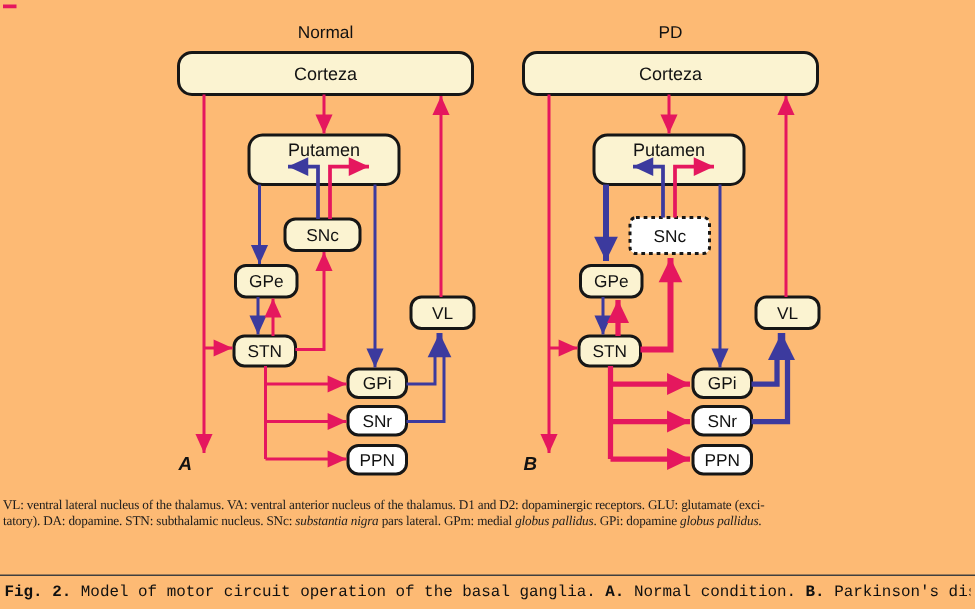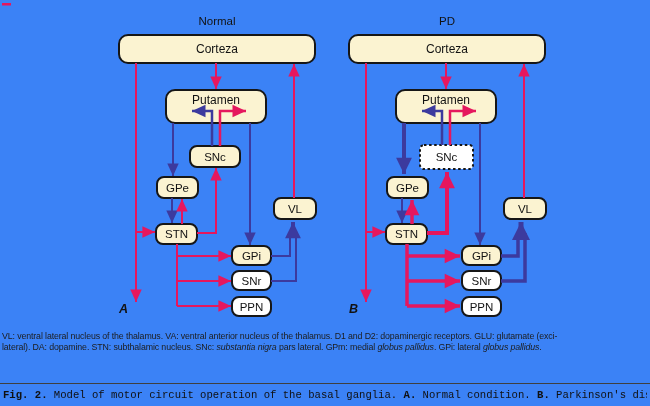--- a/index.html
+++ b/index.html
@@ -1,26 +1,26 @@
 <!DOCTYPE html>
 <html><head>
 <meta charset="utf-8">
 <style>
   html,body{margin:0;padding:0;}
   .page{
-    position:relative;width:650px;height:406px;background:#3b82f6;overflow:hidden;
+    position:relative;width:650px;height:406px;background:#fdba74;overflow:hidden;
     font-family:"Liberation Sans",sans-serif;color:#111;
   }
   svg text{font-family:"Liberation Sans",sans-serif;}
   .panel-title{font-size:11.5px;fill:#121212;}
   .node-label{fill:#121212;}
   .panel-letter{font-size:12.5px;font-weight:bold;font-style:italic;fill:#121212;}
   .footnote{
     position:absolute;left:2px;top:331px;width:646px;
-    font-size:8.8px;line-height:11px;letter-spacing:-0.12px;color:#1c1c1c;
+    font-size:8.8px;line-height:11px;letter-spacing:-0.12px;color:#1c1c1c;font-family:Liberation Serif, serif;
   }
   .footnote .fline{white-space:nowrap;overflow:hidden;}
   .rule{position:absolute;left:0;top:383px;width:650px;border-top:1.4px solid #3f3f3f;height:0;}
   .caption{
     position:absolute;left:3px;top:389px;width:644px;
     font-size:10.6px;line-height:13px;color:#101010;white-space:nowrap;overflow:hidden;font-family:Liberation Mono, monospace;
   }
 </style>
 </head>
 <body>
@@ -135,19 +135,19 @@
         <text x="525" y="212.5" text-anchor="middle" class="node-label" font-size="11.5">VL</text>
         <text x="481.5" y="259.5" text-anchor="middle" class="node-label" font-size="11.5">GPi</text>
         <text x="481.5" y="284.5" text-anchor="middle" class="node-label" font-size="11.5">SNr</text>
         <text x="481.5" y="310.5" text-anchor="middle" class="node-label" font-size="11.5">PPN</text>
         <text x="349" y="313" class="panel-letter">B</text>
       </g>
     </svg>
 
   <div class="footnote">
     <div class="fline"><span>VL: ventral lateral nucleus of the thalamus. VA: ventral anterior nucleus of the thalamus. D1 and D2: dopaminergic receptors. GLU: glutamate (exci-</span></div>
-    <div class="fline"><span>lateral). DA: dopamine. STN: subthalamic nucleus. SNc: </span><span style="font-style: italic; margin-top: 27px;">substantia nigra</span><span> pars lateral. GPm: medial </span><span style="font-style: italic;">globus pallidus</span><span>. GPi: lateral </span><span style="font-style: italic;">globus pallidus</span><span>.</span></div>
+    <div class="fline"><span>tatory). DA: dopamine. STN: subthalamic nucleus. SNc: </span><span style="font-style: italic; margin-top: 27px;">substantia nigra</span><span> pars lateral. GPm: medial </span><span style="font-style: italic;">globus pallidus</span><span>. GPi: dopamine </span><span style="font-style: italic;">globus pallidus</span><span>.</span></div>
   </div>
 
   <div class="rule"></div>
 
   <div class="caption"><span style="font-weight: bold;">Fig. 2.</span><span>  Model of motor circuit operation of the basal ganglia. </span><span style="font-weight: bold;">A.</span><span> Normal condition. </span><span style="font-weight: bold;">B.</span><span> Parkinson's disease.</span></div>
 </div>
 
 </body></html>

